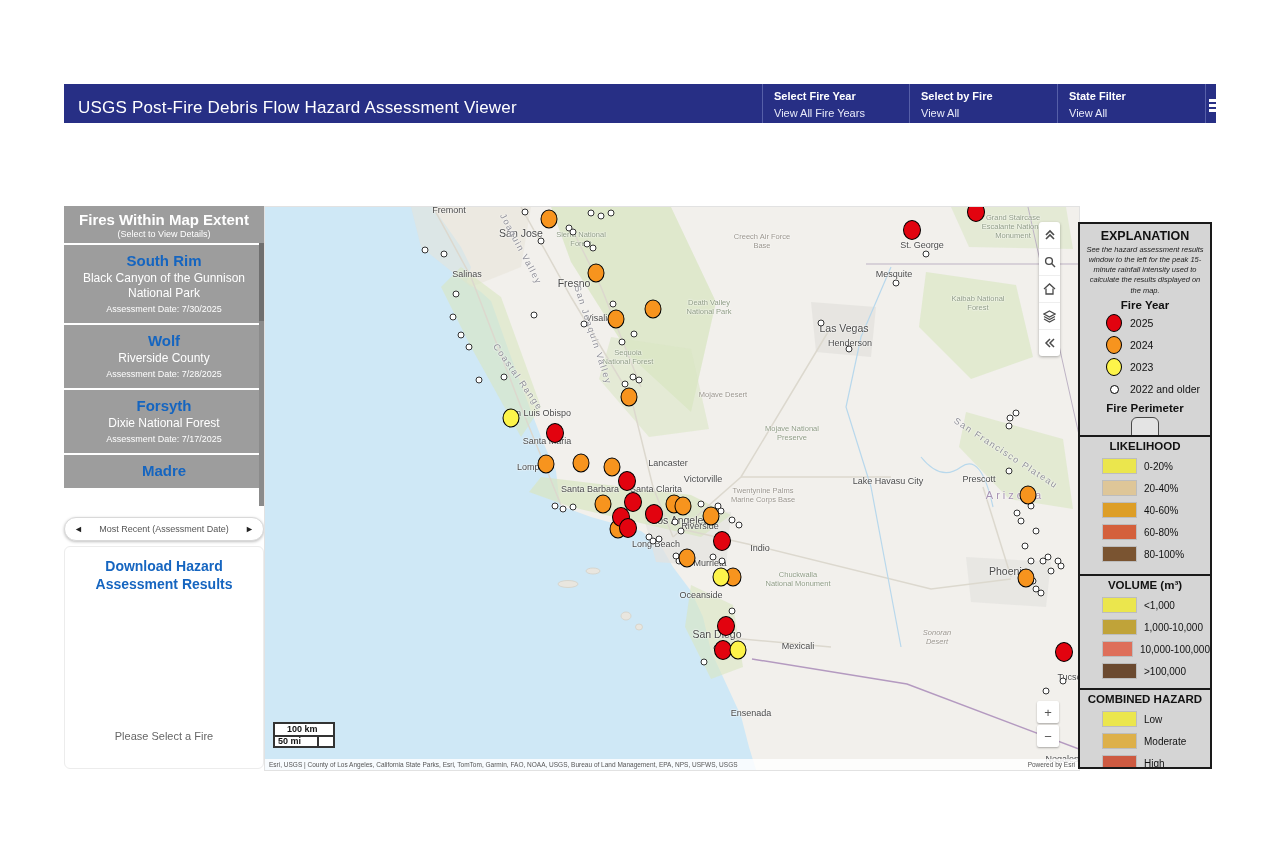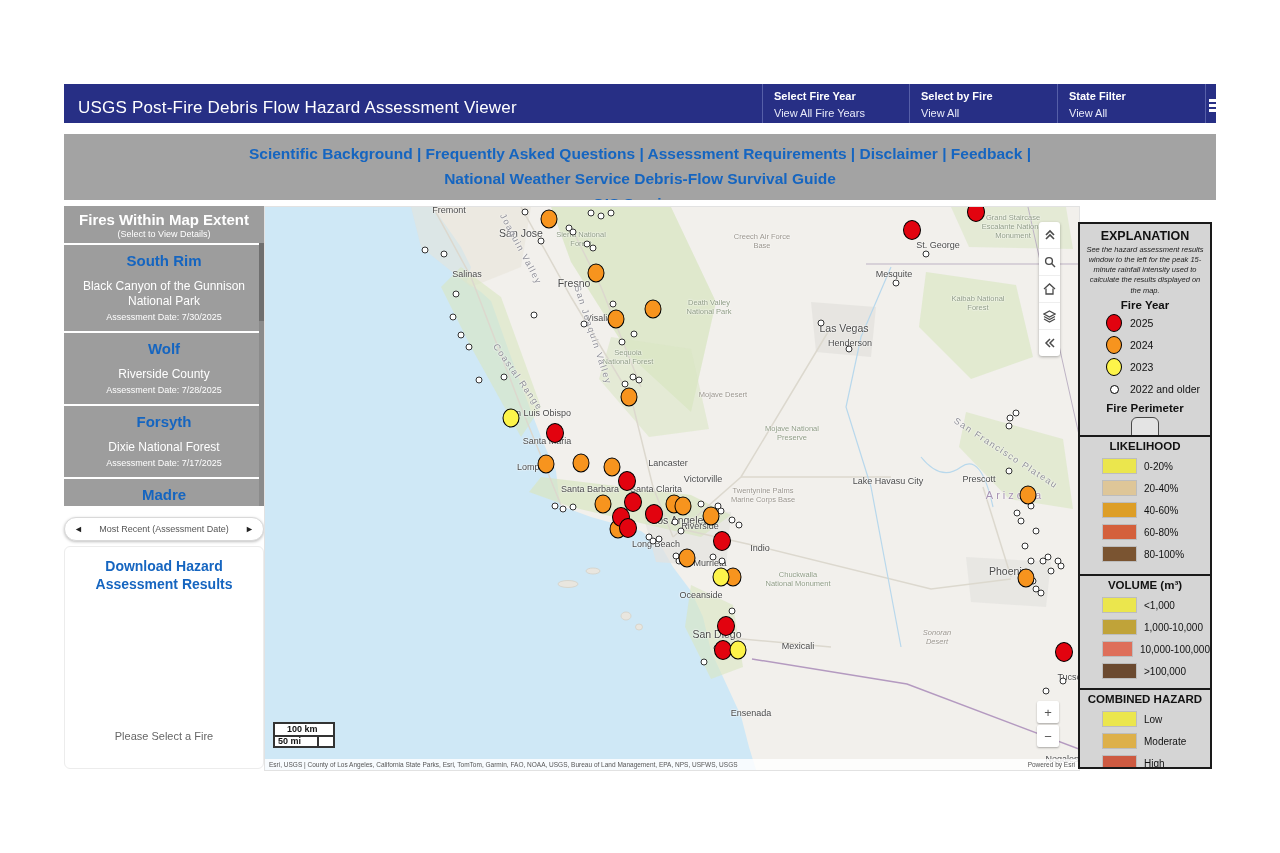--- a/index.html
+++ b/index.html
@@ -21,21 +21,21 @@
   .nav div:first-child{margin-top:7px;}
 
   
   .fires{position:absolute;left:64px;top:206px;width:200px;}
   .fires-hd{background:#9d9d9d;color:#fff;text-align:center;padding:5px 0 4px;}
   .fires-hd .t{font-size:15px;font-weight:bold;}
   .fires-hd .s{font-size:9px;margin-top:1px;}
   .fires-list{height:263px;overflow:hidden;position:relative;}
   .fire-item{background:#9d9d9d;text-align:center;margin-top:2px;padding:7px 10px 9px;cursor:pointer;}
   .fire-item .n{color:#1565c0;font-size:15px;font-weight:bold;}
-  .fire-item .l{color:#fff;font-size:12px;line-height:1.25;margin-top:10px;}
+  .fire-item .l{color:#fff;font-size:12px;line-height:1.25;margin-top:2px;}
   .fire-item .d{color:#fff;font-size:9px;margin-top:3px;}
   .fires-sb{position:absolute;right:0;top:0;width:5px;height:100%;background:#8b8b8b;}
   .fires-sb i{display:block;width:5px;height:78px;background:#6f6f6f;}
   .pager{position:absolute;left:64px;top:517px;width:200px;height:24px;background:#fff;border:1px solid #d9d9d9;border-radius:12px;box-shadow:0 1px 3px rgba(0,0,0,.25);display:flex;align-items:center;justify-content:space-between;box-sizing:border-box;padding:0 9px;}
   .pager .arr{font-size:9px;color:#222;cursor:pointer;}
   .pager .lbl{font-size:9px;color:#555;}
   .dl{position:absolute;left:64px;top:546px;width:200px;height:223px;background:#fff;border:1px solid #ececec;border-radius:6px;box-sizing:border-box;}
   .dl .t{color:#1565c0;font-weight:bold;font-size:14px;text-align:center;padding:10px 14px 0;line-height:1.3;cursor:pointer;}
   .dl .hint{position:absolute;left:0;right:0;bottom:26px;text-align:center;color:#666;font-size:11px;}
 
@@ -107,25 +107,20 @@
       <div class="val">View All</div>
     </div>
     <div class="hdr-div" style="left:1141px"></div>
     <div class="burger">
         <i></i>
         <i></i>
         <i></i>
       </div>
   </div>
 
-  <div class="nav">
-    <div>Scientific Background | Frequently Asked Questions | Assessment Requirements | Disclaimer | Feedback |</div>
-    <div>National Weather Service Debris-Flow Survival Guide</div>
-    <div>GIS Services</div>
-  </div>
 
   <div class="fires">
     <div class="fires-hd">
       <div class="t">Fires Within Map Extent</div>
       <div class="s">(Select to View Details)</div>
     </div>
     <div class="fires-list" id="fires-list">
       <div class="fire-item">
           <div class="n">South Rim</div>
           <div class="l">Black Canyon of the Gunnison National Park</div>
@@ -244,21 +239,21 @@
           <span class="maplabel city" style="left: 385px; top: 337px;">Long Beach</span>
           <span class="maplabel city" style="left: 439px; top: 356px;">Murrieta</span>
           <span class="maplabel city" style="left: 489px; top: 341px;">Indio</span>
           <span class="maplabel city" style="left: 430px; top: 388px;">Oceanside</span>
           <span class="maplabel city-lg" style="left: 446px; top: 427px;">San Diego</span>
           <span class="maplabel city" style="left: 527px; top: 439px;">Mexicali</span>
           <span class="maplabel city" style="left: 480px; top: 506px;">Ensenada</span>
           <span class="maplabel city-lg" style="left: 573px; top: 121px;">Las Vegas</span>
           <span class="maplabel city" style="left: 579px; top: 136px;">Henderson</span>
           <span class="maplabel city" style="left: 623px; top: 67px;">Mesquite</span>
-          <span class="maplabel city" style="left: 651px; top: 38px; margin-left: 16px;">St. George</span>
+          <span class="maplabel city" style="left: 651px; top: 38px;">St. George</span>
           <span class="maplabel city" style="left: 708px; top: 272px;">Prescott</span>
           <span class="maplabel city-lg" style="left: 737px; top: 364px;">Phoenix</span>
           <span class="maplabel city" style="left: 801px; top: 470px;">Tucson</span>
           <span class="maplabel city" style="left: 791px; top: 552px;">Nogales</span>
           <span class="maplabel city" style="left: 617px; top: 274px;">Lake Havasu City</span>
           <span class="maplabel park" style="left: 310px; top: 32px; width: 62px;">Sierra National Forest</span>
           <span class="maplabel desert" style="left: 491px; top: 34px; width: 58px;">Creech Air Force Base</span>
           <span class="maplabel park" style="left: 438px; top: 100px; width: 70px;">Death Valley National Park</span>
           <span class="maplabel park" style="left: 357px; top: 150px; width: 56px;">Sequoia National Forest</span>
           <span class="maplabel desert" style="left: 452px; top: 187px; width: 52px;">Mojave Desert</span>

